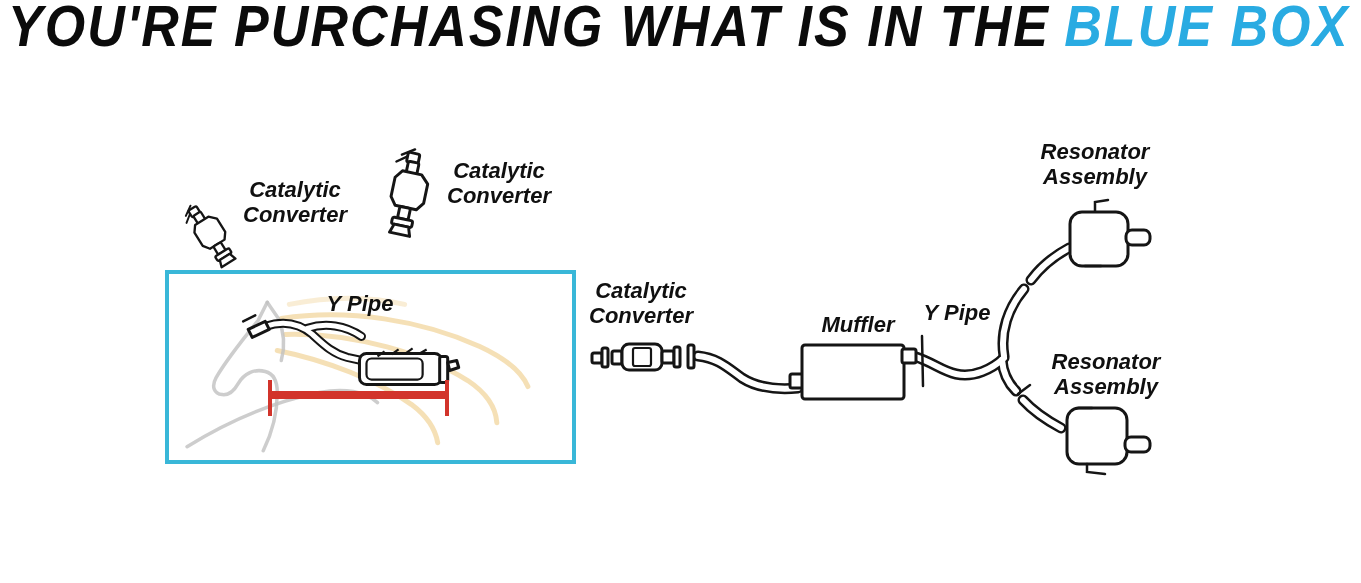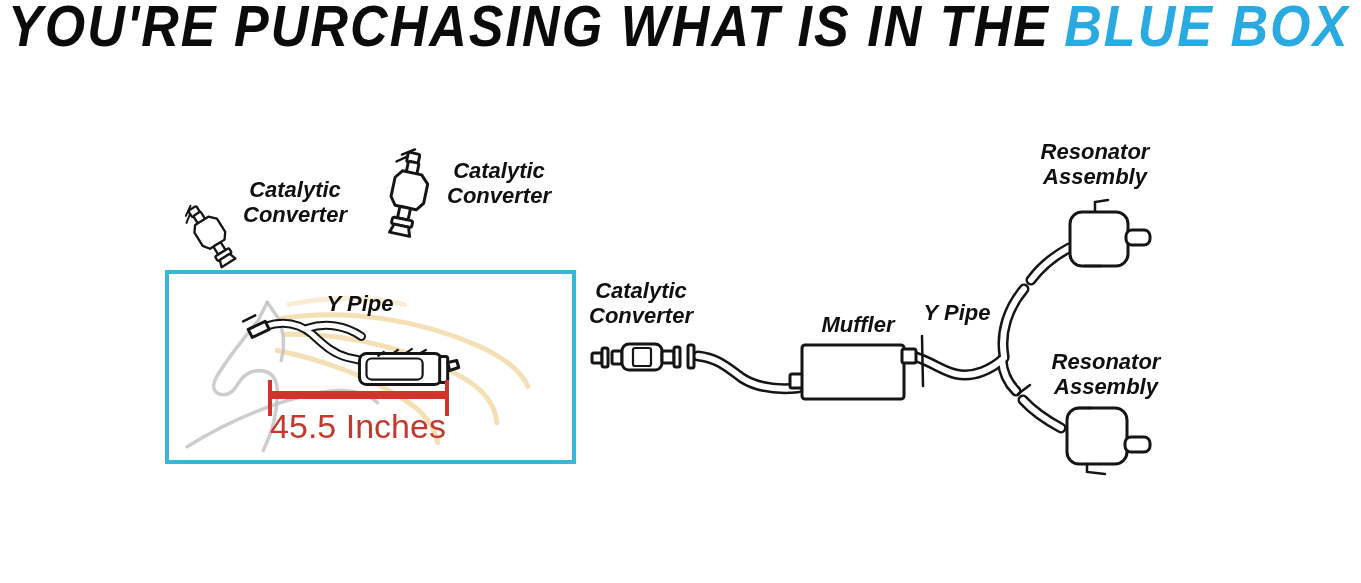--- a/index.html
+++ b/index.html
@@ -121,21 +121,20 @@
       <rect class="part" x="190" y="79" width="82" height="31" rx="7"></rect>
       <rect class="part2" x="197" y="84" width="56" height="21" rx="5"></rect>
       <path class="part2" d="M208,82 l7,-5 M222,80 l7,-5 M236,79 l7,-5 M250,79 l7,-4"></path>
       <rect class="part" x="270" y="82" width="8" height="26" rx="2"></rect>
       <path class="part" d="M278,88 l9,-2 l2,7 l-9,3 z"></path>
     </svg>
     <div class="lbl ypl">Y Pipe</div>
     <div class="dim-tick t1"></div>
     <div class="dim-bar"></div>
     <div class="dim-tick t2"></div>
-    <div class="dim-text">45.5 Inches</div>
   </div>
 
   <div class="lbl" style="left:641px;top:278px">
     <span class="ln">Catalytic</span>
     <span class="ln">Converter</span>
   </div>
   <div class="lbl" style="left:858px;top:312px">Muffler</div>
   <div class="lbl" style="left:957px;top:300px">Y Pipe</div>
   <div class="lbl" style="left:1095px;top:139px">
     <span class="ln">Resonator</span>

